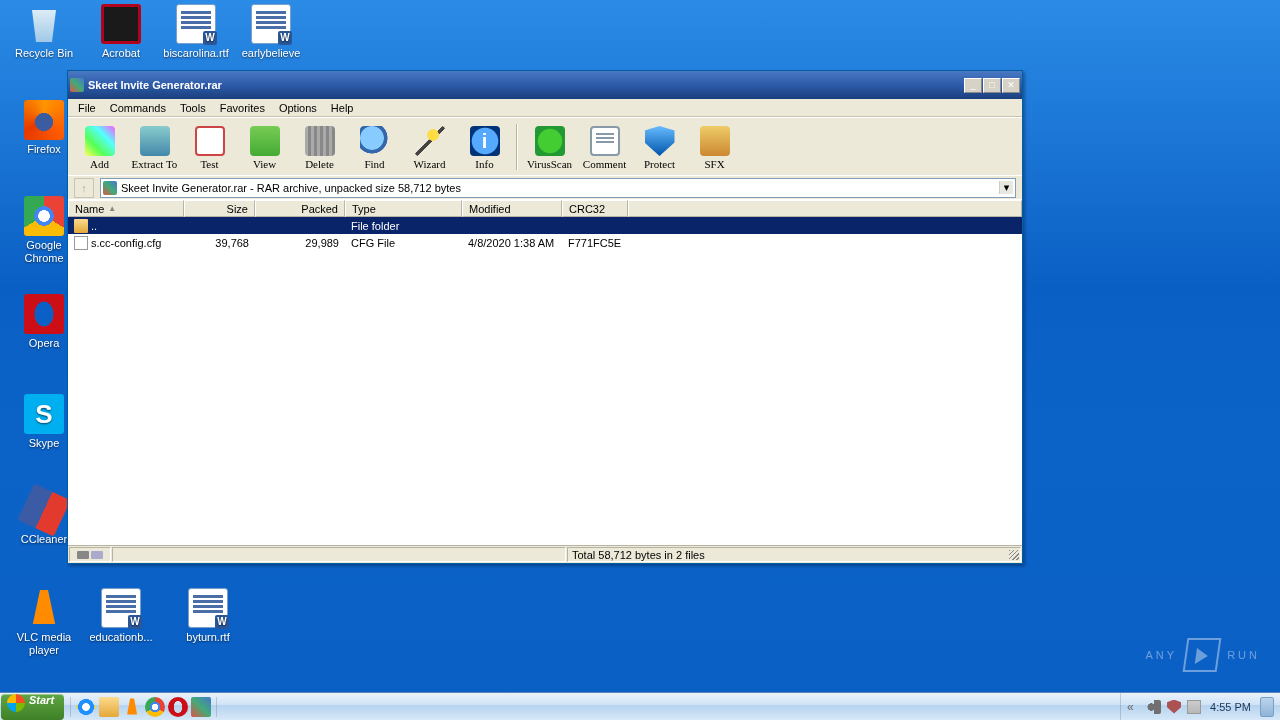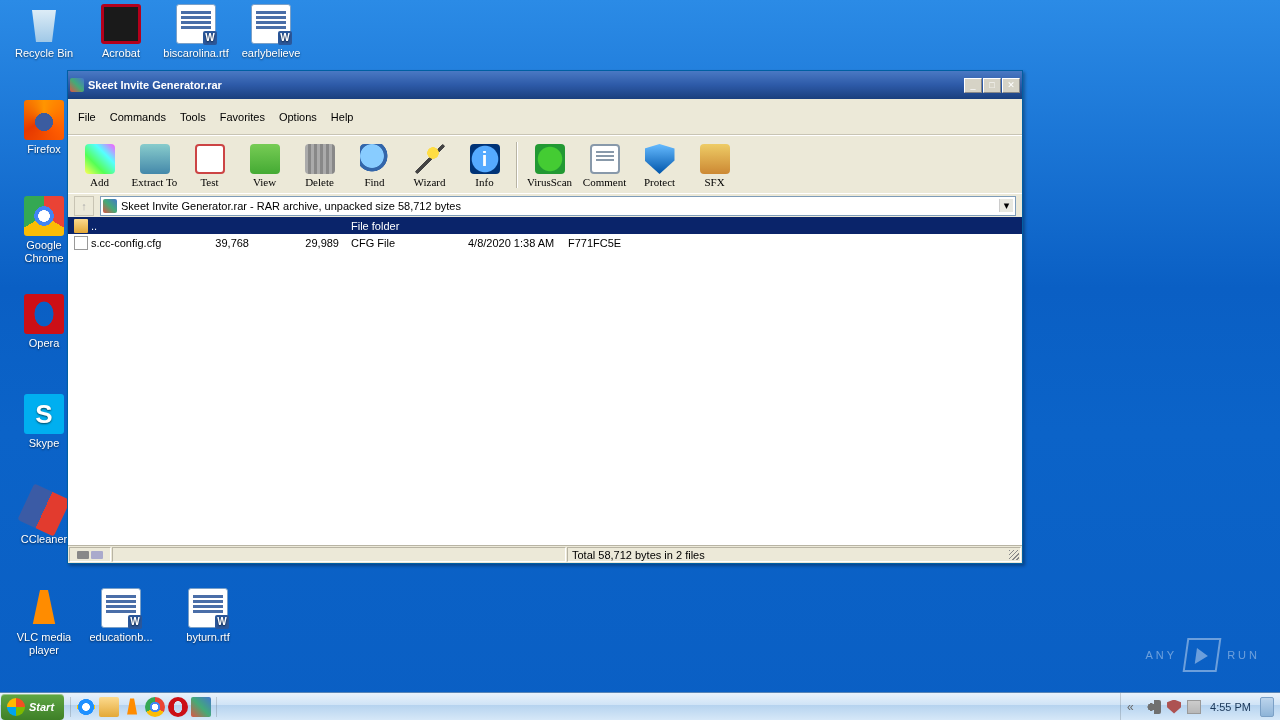--- a/index.html
+++ b/index.html
@@ -27,21 +27,21 @@
 .ic-cc { background: conic-gradient(#e23b2e 0 180deg,#3b5ba5 180deg 360deg); border-radius:50% 50% 50% 8px; transform: rotate(25deg);}
 .ic-vlc { background:#ff8c00; clip-path:polygon(40% 5%,60% 5%,78% 90%,22% 90%);}
 
 
 .window { position:absolute; left:67px; top:70px; width:956px; height:494px; background:#ece9d8; border:1px solid #005fa3; box-shadow: 2px 2px 3px rgba(0,0,0,.3); display:flex; flex-direction:column;}
 .titlebar { height:20px; background:linear-gradient(180deg,#4a79c4 0%, #2d5aa8 50%, #1a3f7d 100%); display:flex; align-items:center; padding:14px 2px; color:#fff; gap:4px;}
 .titlebar .ticon { width:14px;height:14px;background:linear-gradient(45deg,#d54,#4a7,#47c);border-radius:2px;}
 .titlebar .ttext { flex:1; font-weight:bold; font-size:11px;}
 .winbtns { display:flex; gap:1px;}
 .winbtn { width:18px; height:15px; background:#d6d3c6; border:1px solid #fff; border-right-color:#888;border-bottom-color:#888; font-size:9px; text-align:center; line-height:12px; cursor:default;}
-.menubar { height:36px; background:#ece9d8; display:flex; align-items:center; padding:0 4px; gap:2px; border-bottom:1px solid #c8c4b4;}
+.menubar { height:18px; background:#ece9d8; display:flex; align-items:center; padding:0 4px; gap:2px; border-bottom:1px solid #c8c4b4;}
 .menubar span { padding:2px 6px; cursor:default;}
 .toolbar { height:58px; background:#ece9d8; display:flex; align-items:center; padding:0 4px; border-top:1px solid #fff;}
 .tool { width:55px; text-align:center; cursor:default; padding-top:3px;}
 .tool .ti { width:30px;height:30px;margin:0 auto 2px; border-radius:4px;}
 .tool span{font-size:11px;font-family:Liberation Serif, serif;}
 .tsep{width:2px;height:46px;border-left:1px solid #b8b4a4;border-right:1px solid #fff;margin:0 4px;}
 .ti-add{background:linear-gradient(45deg,#ff5,#5f5,#5ff,#f5f);}
 .ti-ext{background:linear-gradient(#8cc,#48a);border-radius:2px 2px 6px 6px;}
 .ti-test{background:#fff;border:2px solid #c44;}
 .ti-view{background:linear-gradient(#7c5,#4a3);border-radius:2px;}
@@ -92,21 +92,21 @@
 
 .statusbar{height:18px;display:flex;border-top:1px solid #b8b4a4;background:#ece9d8;}
 .sb-left{width:42px;border:1px solid;border-color:#b8b4a4 #fff #fff #b8b4a4;margin:1px;display:flex;align-items:center;justify-content:center;gap:2px;}
 .sb-disk{width:12px;height:8px;background:#888;border-radius:1px;}
 .sb-mid{flex:1;border:1px solid;border-color:#b8b4a4 #fff #fff #b8b4a4;margin:1px 0;}
 .sb-right{width:454px;border:1px solid;border-color:#b8b4a4 #fff #fff #b8b4a4;margin:1px;padding:0 4px;display:flex;align-items:center;position:relative;}
 .sb-right::after{content:"";position:absolute;right:1px;bottom:1px;width:10px;height:10px;background:repeating-linear-gradient(135deg,#888,#888 1px,transparent 1px,transparent 3px);}
 
 
 .taskbar{position:absolute;left:0;right:0;bottom:0;height:28px;background:linear-gradient(180deg,#e9f2fb 0%,#cfe3f6 45%,#b6d3ef 46%,#d6e8f8 100%);border-top:1px solid #5a86b6;display:flex;align-items:center;}
-.startbtn{height:26px;padding:0 10px 0 6px;margin-left:1px;display:flex;align-items:center;gap:4px;background:linear-gradient(180deg,#5fa644,#3e8027);border-radius:4px;color:#fff;font-weight:bold;font-style:italic;font-size:13px;box-shadow:inset 0 1px 0 rgba(255,255,255,.4);}
+.startbtn{height:26px;padding:0 10px 0 6px;margin-left:1px;display:flex;align-items:flex-start;gap:4px;background:linear-gradient(180deg,#5fa644,#3e8027);border-radius:4px;color:#fff;font-weight:bold;font-style:italic;font-size:13px;box-shadow:inset 0 1px 0 rgba(255,255,255,.4);}
 .startorb{width:18px;height:18px;border-radius:50%;background:conic-gradient(#f25022 0 90deg,#7fba00 90deg 180deg,#00a4ef 180deg 270deg,#ffb900 270deg 360deg);}
 .qlaunch{display:flex;gap:3px;margin:0 6px;padding:0 5px;border-left:1px solid rgba(0,0,0,.15);border-right:1px solid rgba(0,0,0,.15);}
 .ql{width:20px;height:20px;border-radius:2px;}
 .ql.ie{background:radial-gradient(circle at 50% 50%,#fff 25%,#1e90ff 30% 55%,transparent 58%),linear-gradient(#fc0,#fc0);background-size:100% 100%,18px 4px;background-repeat:no-repeat;background-position:center,center;}
 .ql.exp{background:linear-gradient(#fcda8e,#e3a838);}
 .ql.v{background:#ff8c00;clip-path:polygon(40% 10%,60% 10%,75% 90%,25% 90%);}
 .ql.ch{background:radial-gradient(circle at 50% 50%,#fff 22%,#4285f4 23% 36%,transparent 37%),conic-gradient(#ea4335 0 120deg,#fbbc05 120deg 240deg,#34a853 240deg);border-radius:50%;}
 .ql.op{background:radial-gradient(ellipse 40% 55% at 50% 50%,transparent 52%,#cc0f16 56%);border-radius:50%;}
 .ql.rar{background:linear-gradient(45deg,#d54,#4a7,#47c);}
 .tray{margin-left:auto;display:flex;align-items:center;gap:6px;padding:0 6px;border-left:1px solid rgba(0,0,0,.15);height:100%;}
@@ -229,20 +229,42 @@
       </div>
   </div>
   <div class="addrrow">
     <div class="uparrow">↑</div>
     <div class="addr">
       <div class="aicon"></div>
       <span>Skeet Invite Generator.rar - RAR archive, unpacked size 58,712 bytes</span>
       <div class="dd">▾</div>
     </div>
   </div>
+  <div class="listhead">
+    <div class="col col-name">
+        <span>Name</span>
+        <span class="sort">▲</span>
+      </div>
+    <div class="col col-size">
+        <span>Size</span>
+      </div>
+    <div class="col col-pack">
+        <span>Packed</span>
+      </div>
+    <div class="col col-type">
+        <span>Type</span>
+      </div>
+    <div class="col col-mod">
+        <span>Modified</span>
+      </div>
+    <div class="col col-crc">
+        <span>CRC32</span>
+      </div>
+    <div class="col col-rest"></div>
+  </div>
   <div class="filelist" id="filelist">
       <div class="frow sel">
         <div class="c c-name">
           <div class="fico folder"></div>
           <span>..</span>
         </div>
         <div class="c c-size"></div>
         <div class="c c-pack"></div>
         <div class="c c-type">File folder</div>
         <div class="c c-mod"></div>

